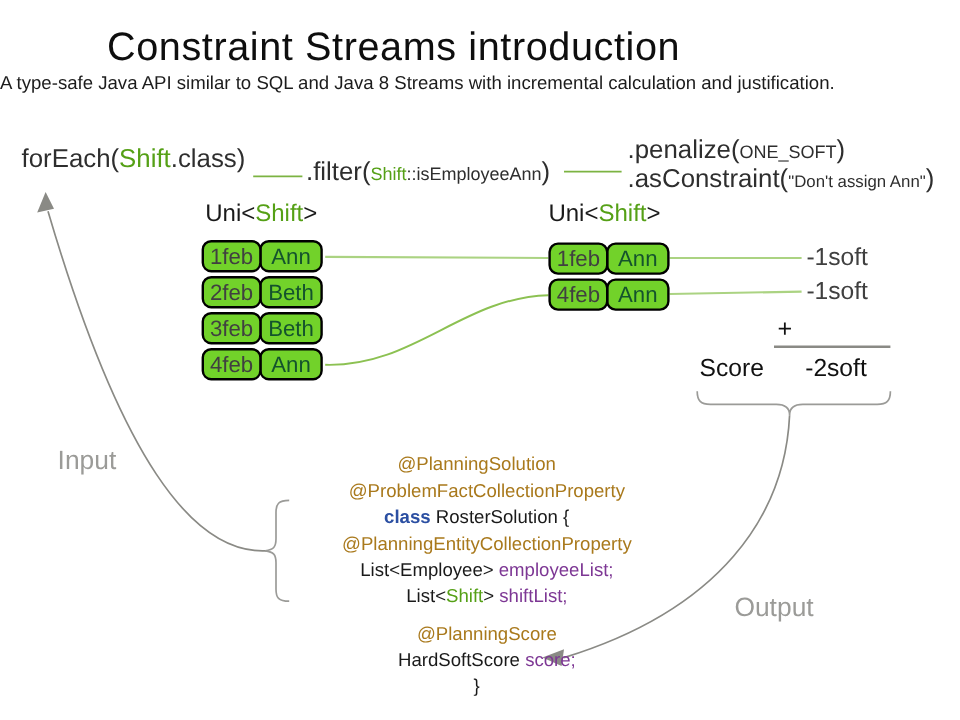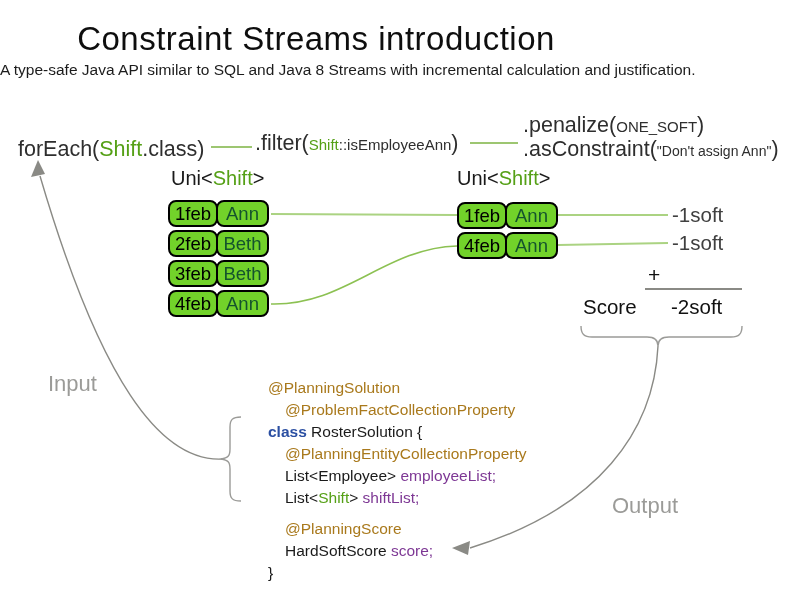--- a/index.html
+++ b/index.html
@@ -2,50 +2,50 @@
 <html><head>
 <meta charset="utf-8">
 <style>
   html,body{margin:0;padding:0;}
   body{
     width:800px;height:600px;position:relative;overflow:hidden;
     background:#ffffff;font-family:"Liberation Sans",sans-serif;color:#1a1a1a;
   }
   .abs{position:absolute;white-space:nowrap;}
   
-  .title{left:0;top:20px;width:632px;text-align:center;font-size:33px;font-weight:400;color:#0e0e0e;letter-spacing:.5px;}
+  .title{left:12px;top:20px;width:632px;text-align:center;font-size:33px;font-weight:400;color:#0e0e0e;letter-spacing:.5px;}
   .subtitle{left:0;top:61px;width:660px;text-align:left;font-size:15.5px;color:#1c1c1c;}
   
   .pipe{font-size:21.5px;color:#2e2e2e;}
   .small{font-size:15px;}
   .xsmall{font-size:14px;}
   .green{color:#55a016;}
   .gold{color:#a9791c;}
   .purple{color:#7d3794;}
   .blue{color:#2b4fa2;font-weight:bold;}
   
   .uni{font-size:20px;color:#1a1a1a;}
   
   .stable{display:flex;flex-direction:column;gap:3px;}
   .trow{display:flex;}
   .cell{
     height:23px;border:2px solid #000;border-radius:8px;background:#72d22a;
     font-size:18.5px;line-height:23px;text-align:center;
   }
-  .cell.date{width:46px;color:#000000;z-index:3;}
+  .cell.date{width:46px;color:#404040;z-index:3;}
   .cell.name{width:49px;margin-left:-2px;color:#14532d;}
   
   .penalty{font-size:20.5px;color:#404040;}
   .scoretxt{font-size:20.5px;color:#111;}
   .plus{font-size:21px;color:#111;}
   
   .biggray{font-size:22px;color:#9b9b98;}
   
   .code{left:268px;top:377px;font-size:15.5px;}
-  .cline{line-height:22px;white-space:pre;}
+  .cline{line-height:22px;white-space:pre;text-align:center;}
   .cline.ind{padding-left:17px;}
   .cgap{height:9px;}
   svg.overlay{position:absolute;left:0;top:0;z-index:1;}
   .layer2{z-index:2;}
 </style>
 </head>
 <body>
 
 <svg class="overlay" width="800" height="600" viewBox="0 0 800 600">
   <path d="M211,147 L252,147" stroke="#7cb342" stroke-width="1.6" fill="none"></path>
@@ -59,21 +59,21 @@
   <path d="M658,346 C654,430 600,508 470,548" stroke="#8a8a85" stroke-width="1.4" fill="none"></path>
   <polygon points="452,548 470,541 468,555" fill="#8a8a85"></polygon>
   <path d="M222,459 C160,462 100,380 40,176" stroke="#8a8a85" stroke-width="1.4" fill="none"></path>
   <polygon points="38,160 31,177 45,174" fill="#8a8a85"></polygon>
   <path d="M241,417 C232,417 230,420 230,427 L230,449 C230,456 228,458 221,459 C228,460 230,462 230,469 L230,491 C230,498 232,501 241,501" stroke="#9b9b98" stroke-width="1.4" fill="none"></path>
 </svg>
 
 <div class="abs title layer2">Constraint Streams introduction</div>
 <div class="abs subtitle layer2">A type-safe Java API similar to SQL and Java 8 Streams with incremental calculation and justification.</div>
 
-<div class="abs pipe layer2" style="left:18px;top:137px;"><span>forEach(</span><span class="green">Shift</span><span>.class)</span></div>
+<div class="abs pipe layer2" style="left:18px;top:120px;"><span>forEach(</span><span class="green">Shift</span><span>.class)</span></div>
 
 <div class="abs pipe layer2" style="left:255px;top:131px;"><span>.filter(</span><span class="green small">Shift</span><span class="small">::isEmployeeAnn</span><span>)</span></div>
 
 <div class="abs pipe layer2" style="left:523px;top:113px;"><span>.penalize(</span><span class="small">ONE_SOFT</span><span>)</span></div>
 
 <div class="abs pipe layer2" style="left:523px;top:137px;"><span>.asConstraint(</span><span class="xsmall">"Don't assign Ann"</span><span>)</span></div>
 
 <div class="abs uni layer2" style="left:171px;top:167px;"><span>Uni&lt;</span><span class="green">Shift</span><span>&gt;</span></div>
 
 <div class="abs uni layer2" style="left:457px;top:167px;"><span>Uni&lt;</span><span class="green">Shift</span><span>&gt;</span></div>

